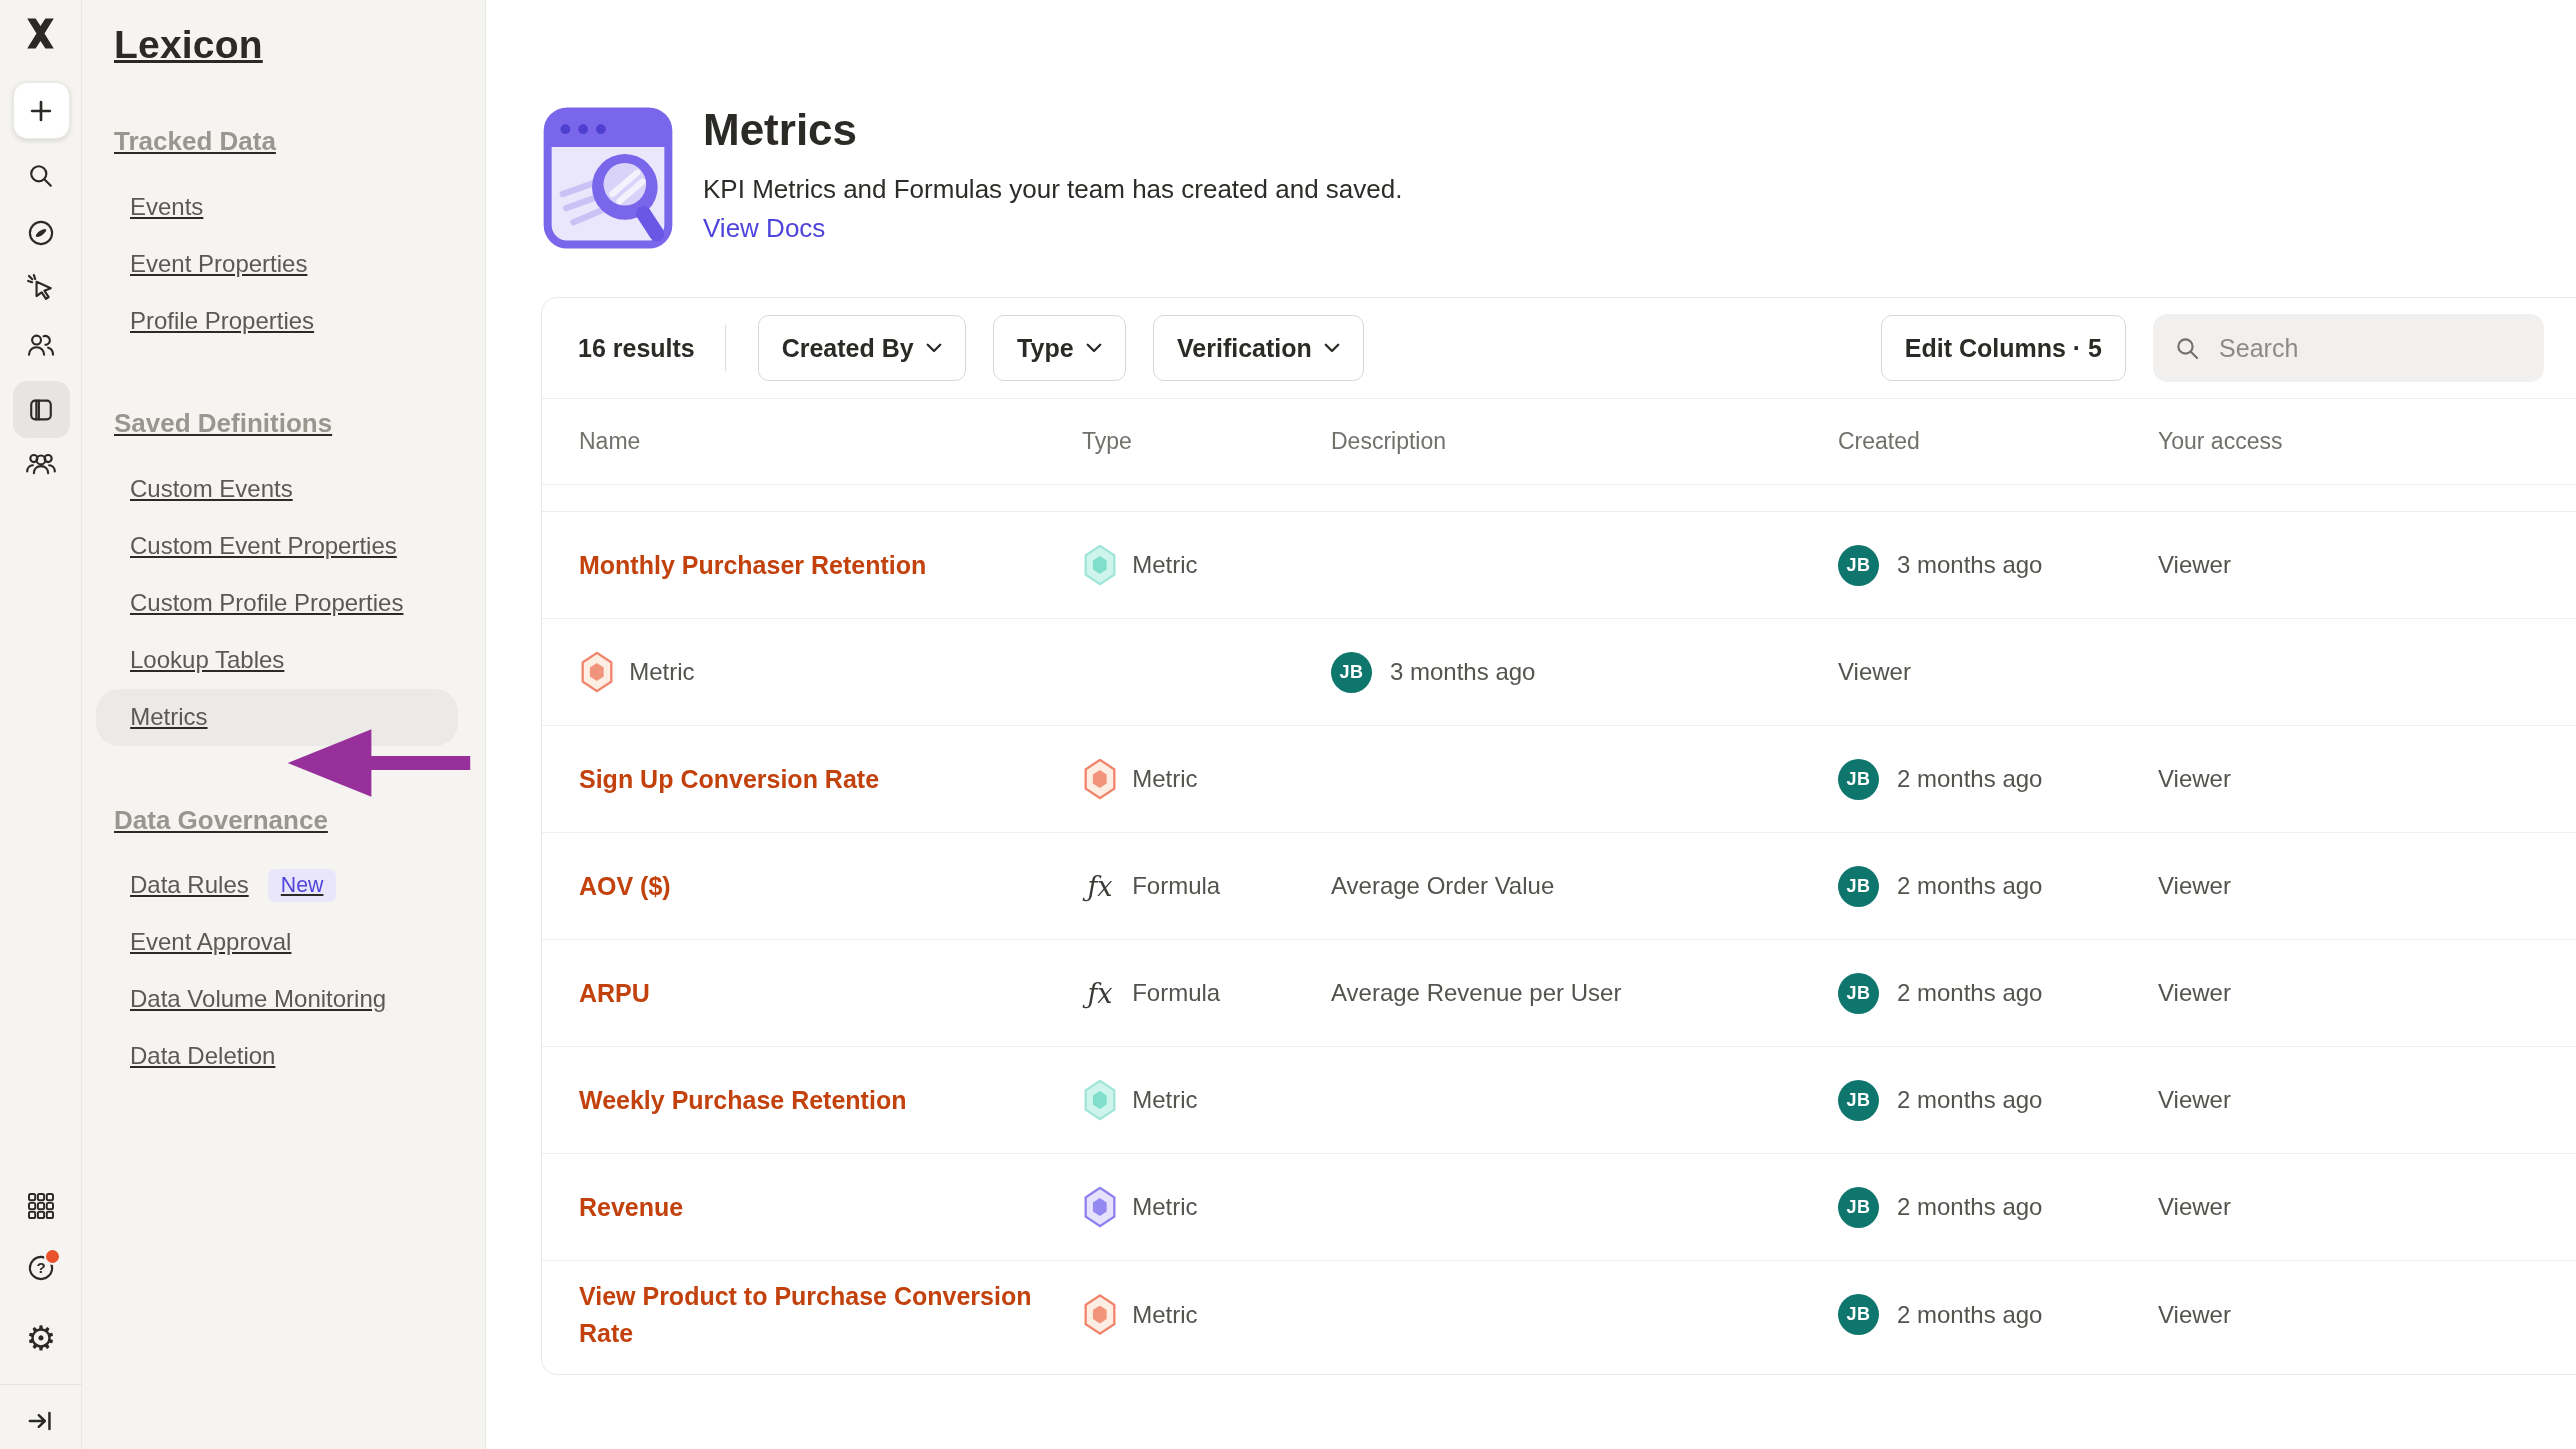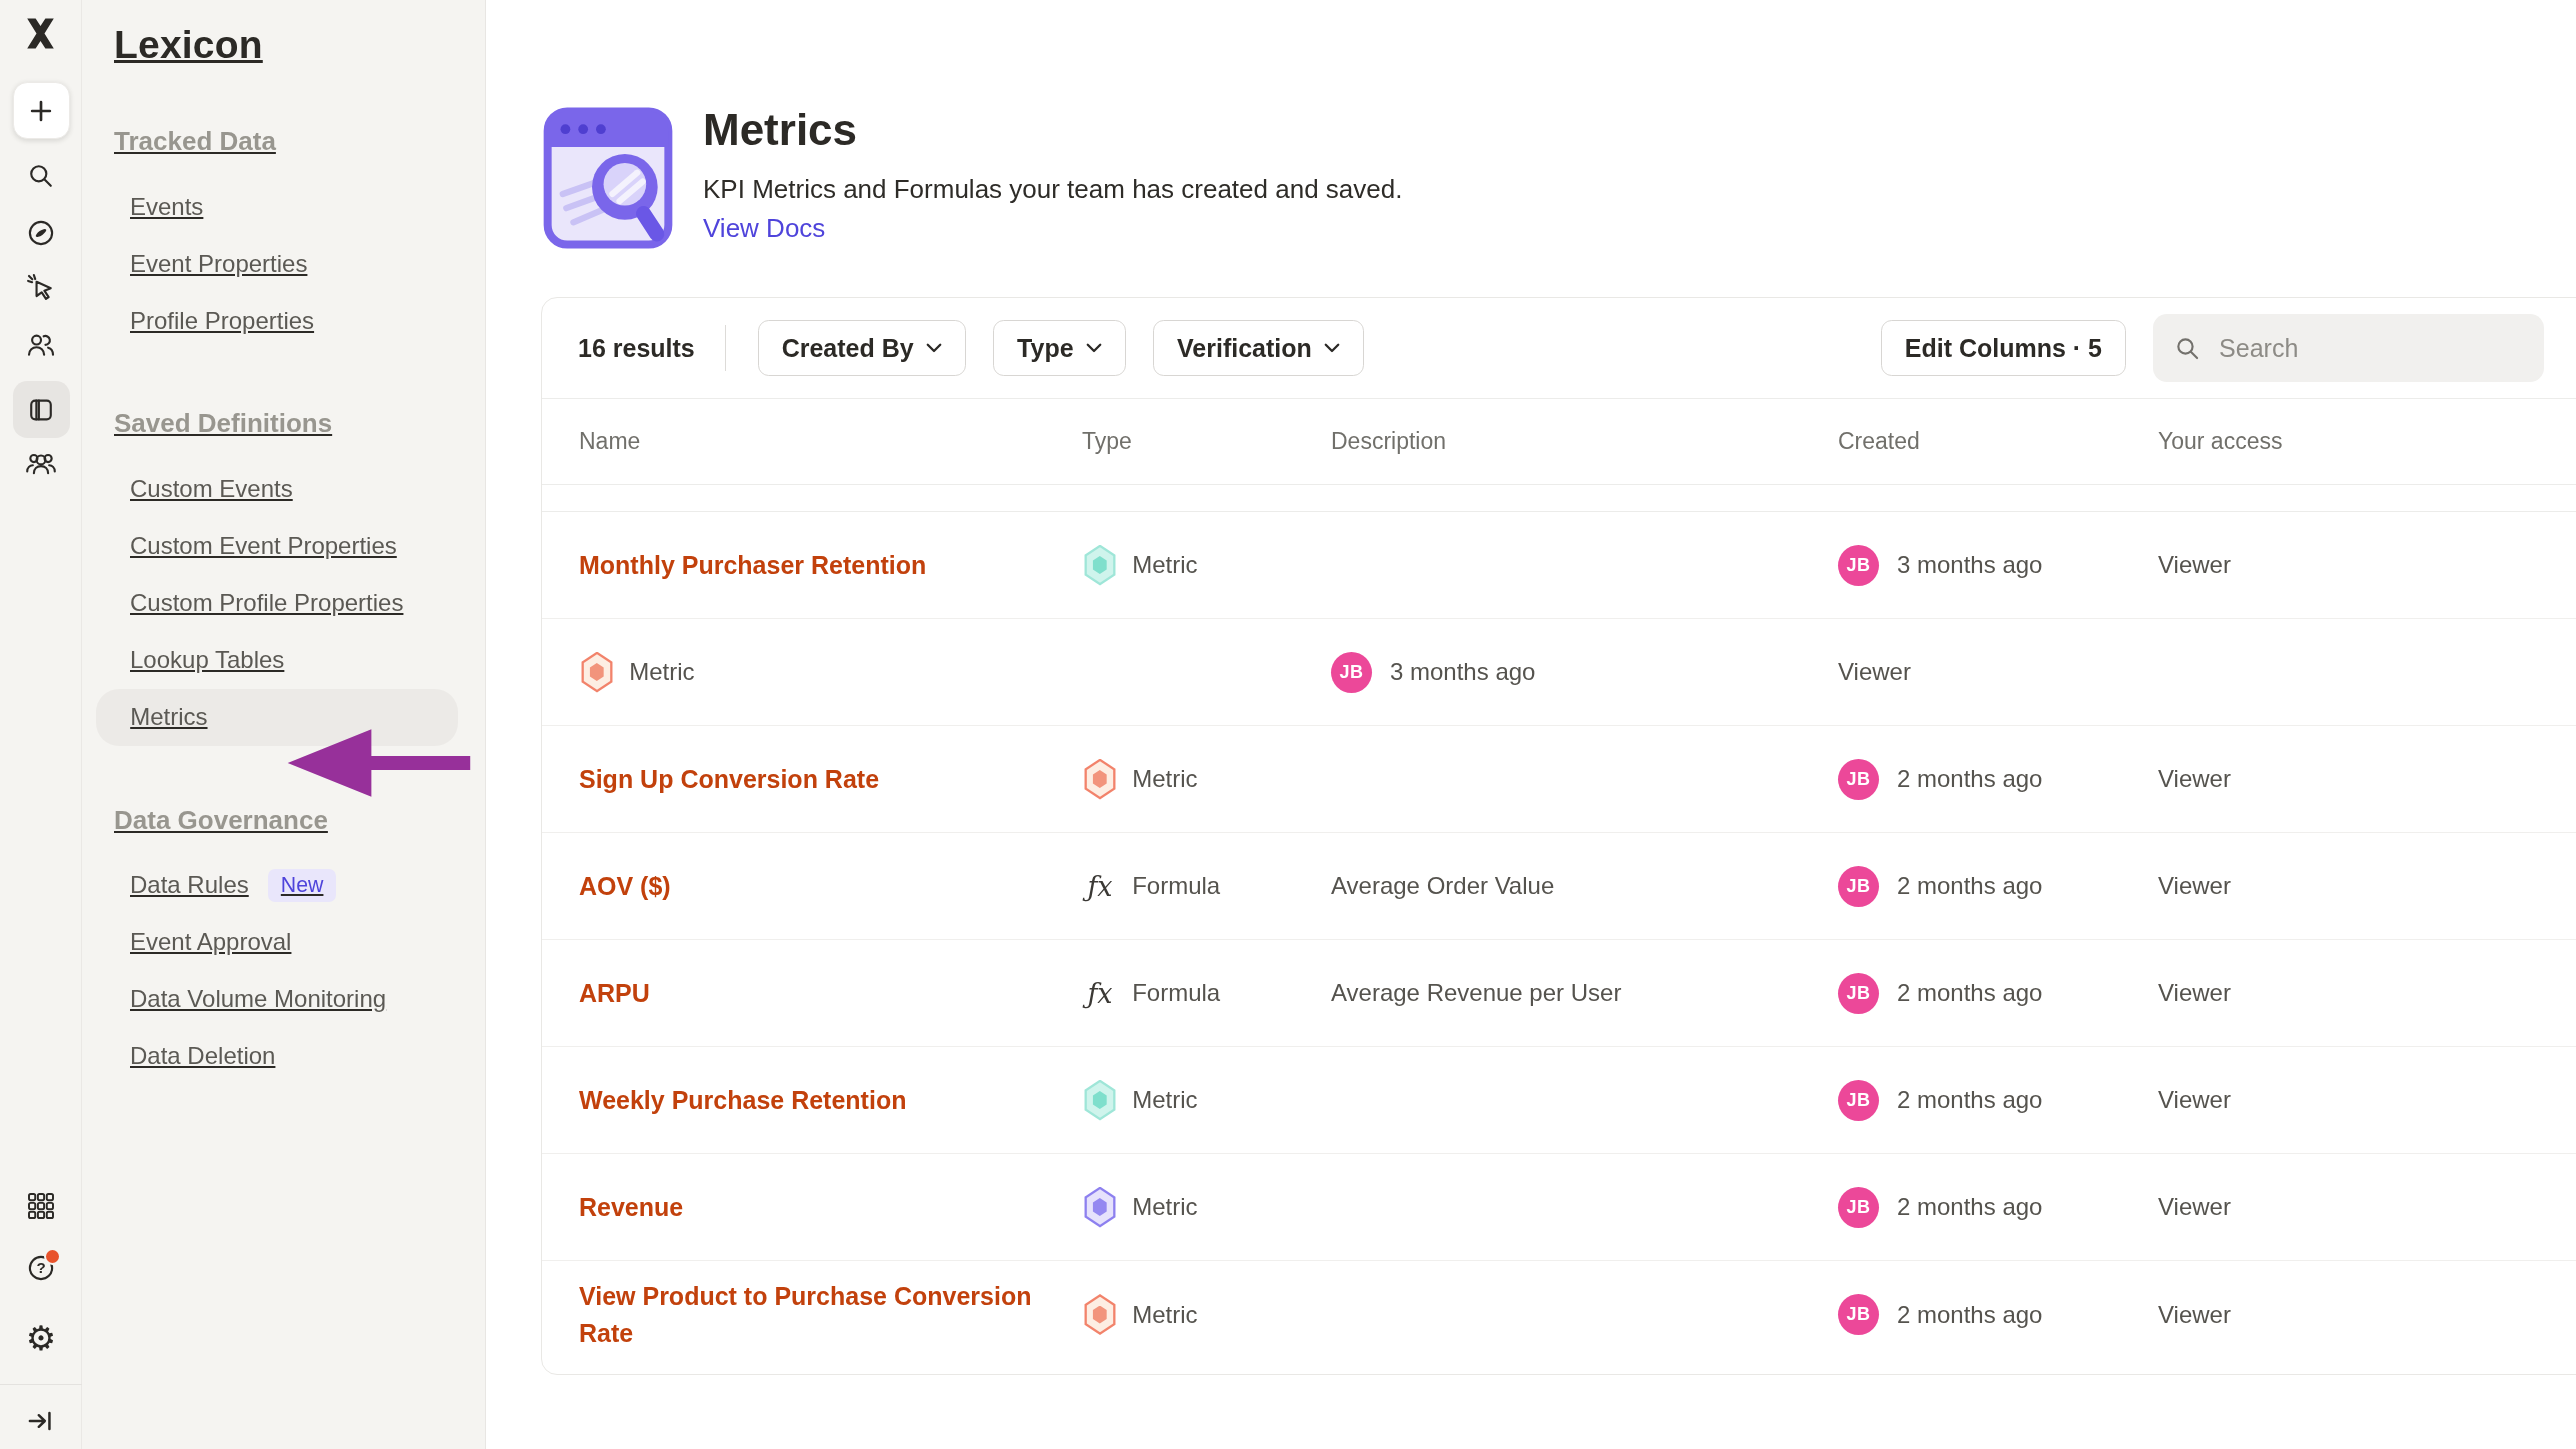--- a/index.html
+++ b/index.html
@@ -37,21 +37,21 @@
   .hero-title{position:absolute;left:217px;top:105px;font-size:44px;font-weight:700;color:#2c2a26;}
   .hero-sub{position:absolute;left:217px;top:174px;font-size:26px;color:#2e2c28;}
   .hero-link{position:absolute;left:217px;top:213px;font-size:26px;color:#4f44db;font-weight:500;cursor:pointer;text-decoration:none;}
 
   
   #card{position:absolute;left:55px;top:297px;width:calc(100% - 50px);height:1078px;background:#fff;
         border:0.9px solid #e9e8e5;border-radius:16px 0 0 16px;overflow:hidden;}
   #toolbar{display:flex;align-items:center;height:101px;padding:0 36px;border-bottom:0.9px solid #ececea;}
   .results{font-size:25px;font-weight:600;color:#2c2a26;}
   .vsep{width:0.9px;height:46px;background:#dddbd8;margin:0 32px 0 30px;}
-  .filter-btn,.edit-btn{display:inline-flex;align-items:center;height:56px;padding:0 23px;background:#fff;
+  .filter-btn,.edit-btn{display:inline-flex;align-items:center;height:66px;padding:0 23px;background:#fff;
         border:0.9px solid #d8d6d3;border-radius:10.7px;font-size:25px;font-weight:600;color:#2c2a26;cursor:pointer;}
   .filter-btn{margin-right:23px;}
   .chev{margin-left:12.5px;}
   .tb-right{margin-left:auto;display:flex;align-items:center;}
   .search-box{display:flex;align-items:center;margin-left:27px;width:391px;height:68px;background:#f1f0ee;border-radius:14px;padding:0 19.6px;}
   .search-box svg{flex:none;margin-right:16px;}
   .search-box input{border:0;outline:0;background:transparent;font-size:25px;color:#2c2a26;width:100%;
         font-family:"Liberation Sans", sans-serif;}
   .search-box input::placeholder{color:#8d8b86;}
 
@@ -67,21 +67,21 @@
 
   .type-icon{flex:none;margin-right:14.2px;display:inline-flex;align-items:center;justify-content:center;width:36px;height:41px;}
   .hex{position:relative;clip-path:polygon(50% 0%,93% 25%,93% 75%,50% 100%,7% 75%,7% 25%);}
   .hex::before{content:"";position:absolute;inset:2.7px;clip-path:polygon(50% 0%,93% 25%,93% 75%,50% 100%,7% 75%,7% 25%);}
   .hex::after{content:"";position:absolute;left:9.8px;top:11.6px;width:16px;height:18px;clip-path:polygon(50% 0%,93% 25%,93% 75%,50% 100%,7% 75%,7% 25%);}
   .hex-teal{background:#9fe6d8;}  .hex-teal::before{background:#cff4ec;}  .hex-teal::after{background:#7fdfcc;}
   .hex-orange{background:#f2836b;}.hex-orange::before{background:#fdeee3;}.hex-orange::after{background:#f2947c;}
   .hex-purple{background:#8d80ef;}.hex-purple::before{background:#e6e2fc;}.hex-purple::after{background:#9488f1;}
   .fx{font-family:"DejaVu Serif", serif;font-style:italic;font-size:27px;color:#3b3935;}
 
-  .avatar{flex:none;width:41px;height:41px;border-radius:50%;background:#ec4899;color:#fff;font-size:18px;font-weight:700;
+  .avatar{flex:none;width:41px;height:41px;border-radius:50%;background:#0f766e;color:#fff;font-size:18px;font-weight:700;
           display:inline-flex;align-items:center;justify-content:center;margin-right:18px;letter-spacing:0.4px;}
 </style>
 </head>
 <body>
 
 <div id="rail">
   <div class="rail-ic" style="top:14.2px;width:39px;height:39px;left:21.3px">
     <svg width="39" height="39" viewBox="0 0 44 44">
         <path d="M7 5 h9.5 L22 13.5 27.5 5 H37 L26.5 22 37 39 H27.5 L22 30.5 16.5 39 H7 L17.5 22 Z" fill="#2b2926"></path>
       </svg>

